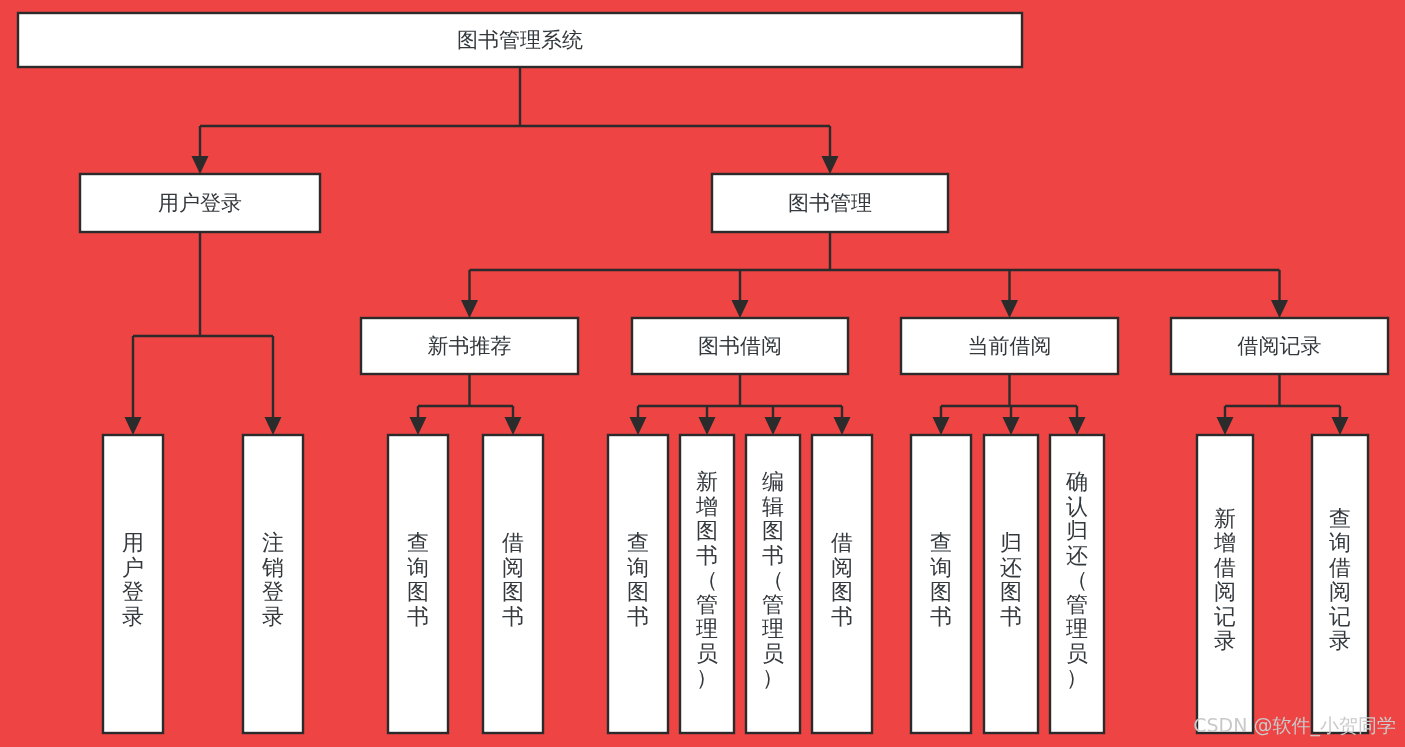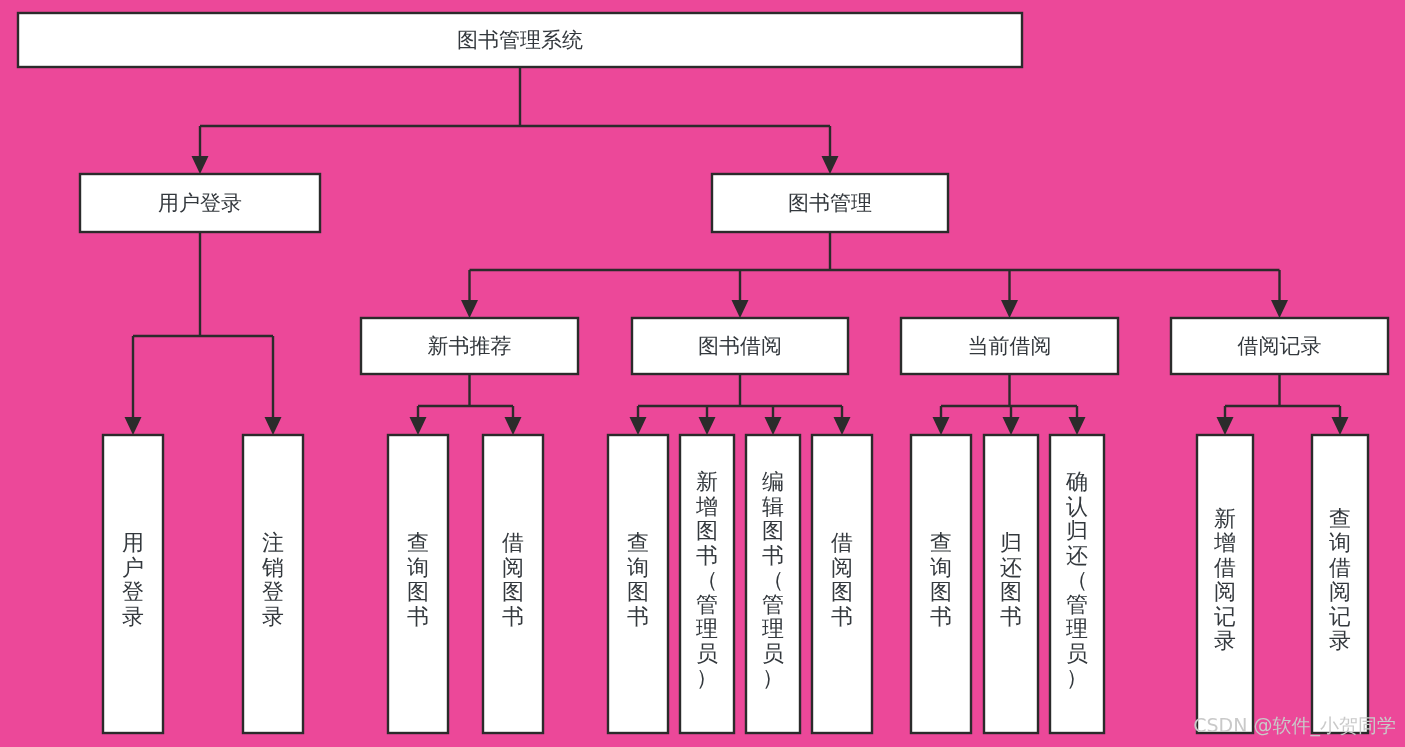--- a/index.html
+++ b/index.html
@@ -7,21 +7,21 @@
     padding: 0;
     background: #ffffff;
   }
   body {
     font-family: "DejaVu Sans", "Liberation Sans", sans-serif;
   }
   #diagram-root {
     position: relative;
     width: 1405px;
     height: 747px;
-    background: #ec4899;
+    background: #ef4444;
     overflow: hidden;
   }
   svg.diagram-canvas {
     position: absolute;
     left: 0;
     top: 0;
     width: 1405px;
     height: 747px;
     display: block;
   }

